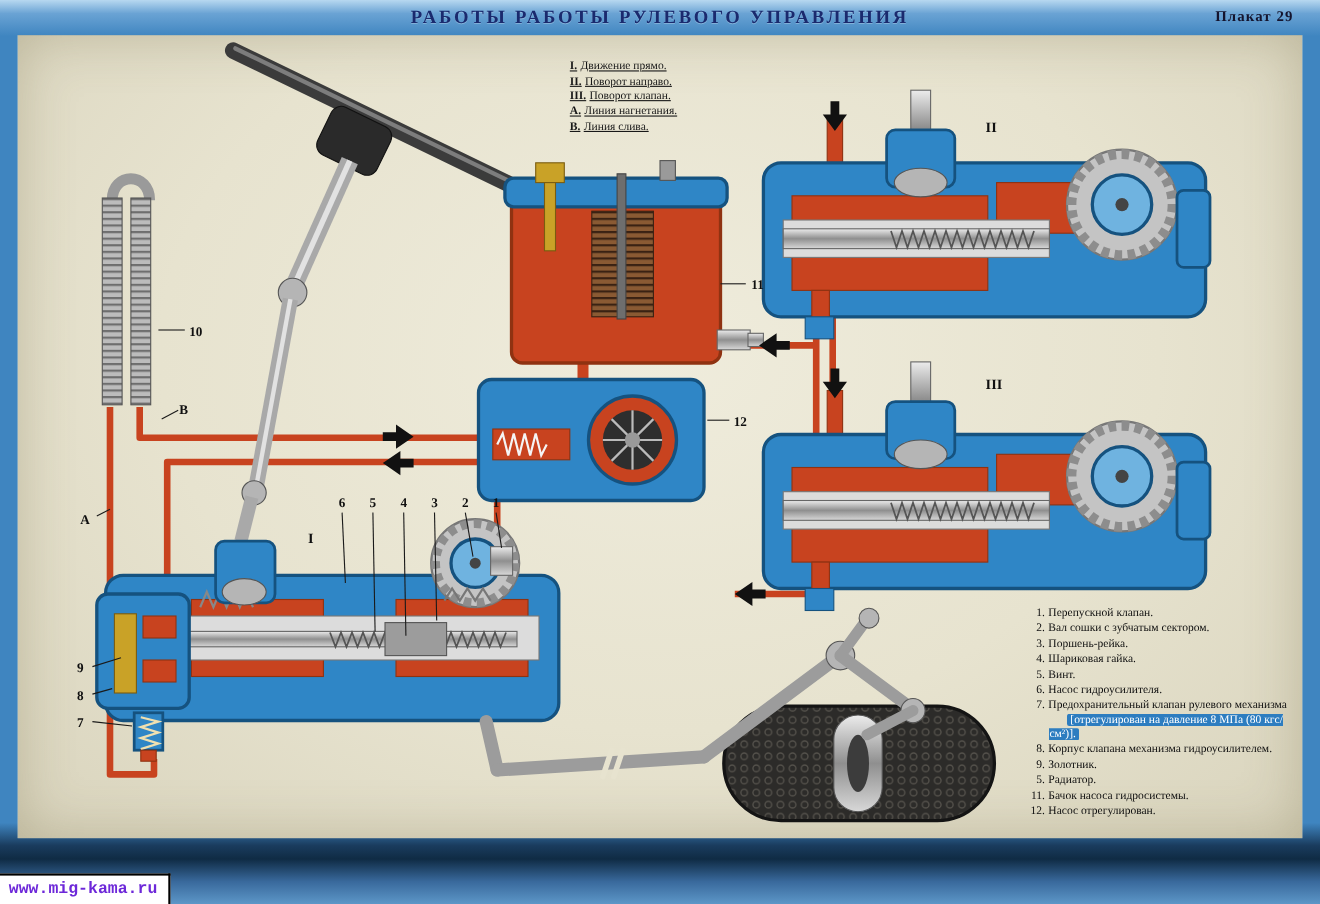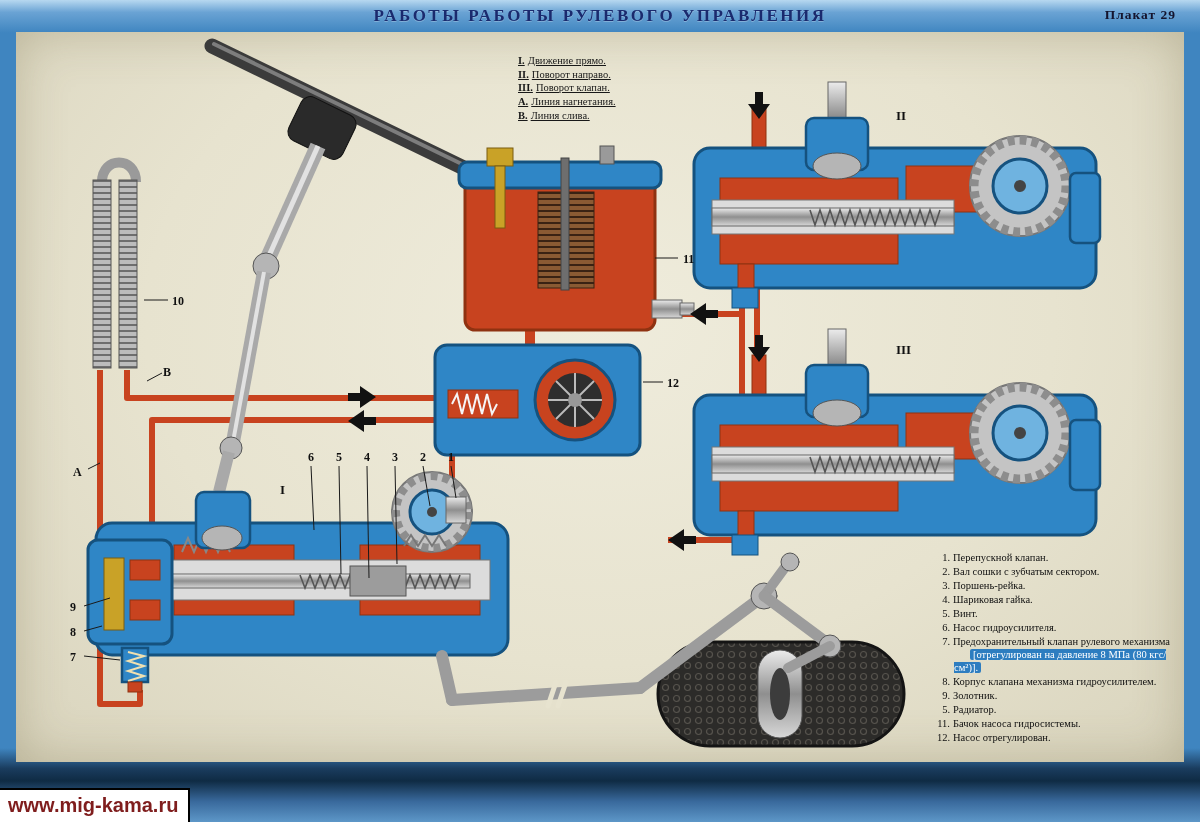--- a/index.html
+++ b/index.html
@@ -34,22 +34,22 @@
     font-size:10.5px; line-height:1.24; color:#101010; }
   .parts ol { list-style:none; }
   .parts li { padding-left:24px; text-indent:-24px; margin-bottom:1px; }
   .parts .num { display:inline-block; min-width:20px; text-align:right;
     margin-right:3px; text-indent:0; }
   .part-note { background:#2d7dc0; color:#ffffff; padding:0 3px;
     border-radius:2px;margin-left:16px; }
 
   .watermark { position:absolute; left:0; bottom:0; background:#ffffff;
     border:2px solid #000; border-left:none; border-bottom:none;
-    padding:4px 10px 5px 8px; font-family:Liberation Sans, sans-serif;
-    font-weight:bold; font-size:20px; color:#7f1d1d; }
+    padding:4px 10px 5px 8px; font-family:Liberation Mono, monospace;
+    font-weight:bold; font-size:15px; color:#6d28d9; }
 
   svg.diagram { position:absolute; left:0; top:0; width:1200px; height:822px; }
   svg text { font-family:"Liberation Serif", serif; fill:#101010; }
   .cal { font-size:12px; font-weight:bold; }
   .rom { font-size:13px; font-weight:bold; }
 </style>
 </head>
 <body>
 
 <div class="poster">

